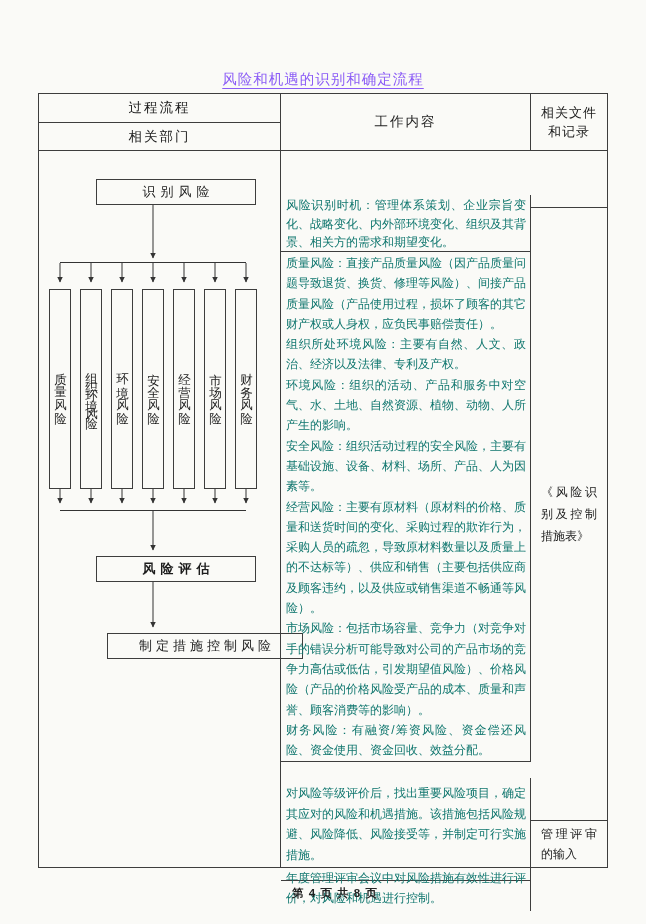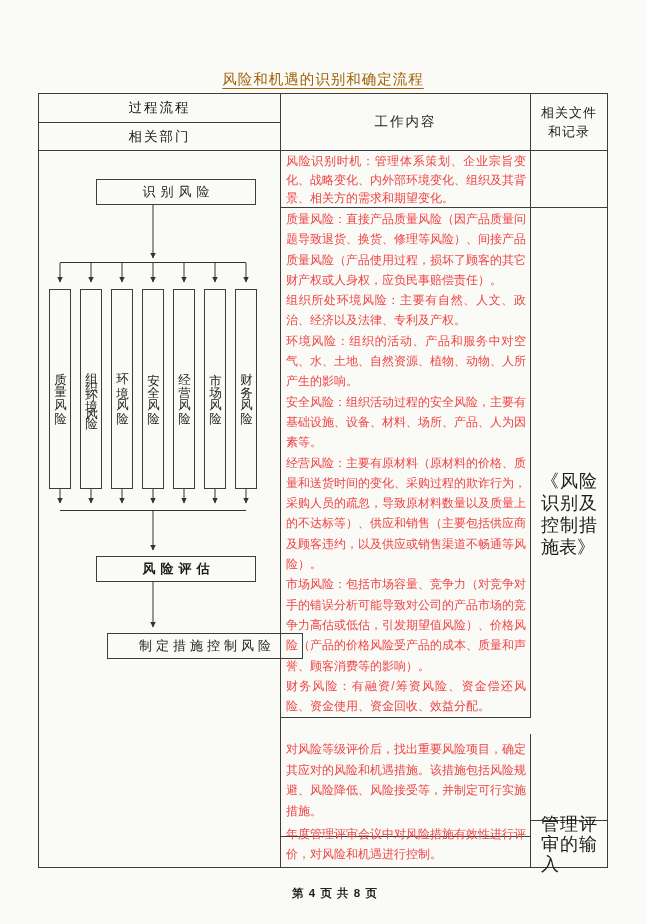--- a/index.html
+++ b/index.html
@@ -8,21 +8,21 @@
     background:#fafaf7;
     font-family:"Liberation Sans","DejaVu Sans",sans-serif;
     color:#1c1c1c;
     position:relative;
     overflow:hidden;
   }
   .title {
     position:absolute; top:70px; left:0; width:100%;
     text-align:center; font-size:14.5px; letter-spacing:1px;
     text-decoration:underline; text-underline-offset:4px;
-    color:#a16207;
+    color:#8b5cf6;
   }
   .table {
     position:absolute; left:38px; top:93px; width:570px; height:775px;
     border:1px solid #3d3d3d; background:transparent;
   }
   .cell { position:absolute; }
   .br { border-right:1px solid #3d3d3d; }
   .bb { border-bottom:1px solid #3d3d3d; }
   .hdr {
     display:flex; align-items:center; justify-content:center;
@@ -53,32 +53,32 @@
     border:1px solid #3d3d3d;
     display:flex; align-items:center; justify-content:center;
     writing-mode:vertical-rl; text-orientation:upright;
     font-size:12.5px; letter-spacing:13px;
   }
   #vb0 { left:10px; }  #vb1 { left:41px; letter-spacing:9px; }
   #vb2 { left:72px; }  #vb3 { left:103px; }
   #vb4 { left:134px; } #vb5 { left:165px; } #vb6 { left:196px; }
 
   
-  .work { font-size:12px; text-align:justify; color:#ef4444; }
+  .work { font-size:12px; text-align:justify; color:#0f766e;margin-top:44px; }
   .work p { margin:0; }
   #wA { left:242px; top:57px;  width:250px; height:57px;  line-height:18.6px; padding:1px 4px 0 5px; }
   #wB { left:242px; top:114px; width:250px; height:510px; padding:1px 4px 0 5px; }
   #wB p { line-height:20.3px; }
   #wC { left:242px; top:640px; width:250px; height:103px; line-height:20.5px; padding:5px 4px 0 5px; }
   #wD { left:242px; top:727px; width:250px; height:46px;  line-height:20px;  padding:3px 4px 0 5px; }
 
   
   .doc {
     display:flex; align-items:center;
-    font-size:18px; line-height:22px; padding:0 10px;
+    font-size:12px; line-height:22px; padding:0 10px;
     text-align:justify;
   }
   #d0 { left:492px; top:57px;  width:76px; height:57px; }
   #d1 { left:492px; top:114px; width:76px; height:613px; }
   #d2 { left:492px; top:727px; width:76px; height:46px; line-height:20px; }
 
   .footer {
     position:absolute; top:886px; left:12px; width:100%;
     text-align:center; font-size:11.5px; font-weight:bold; letter-spacing:1px;
     color:#222;

